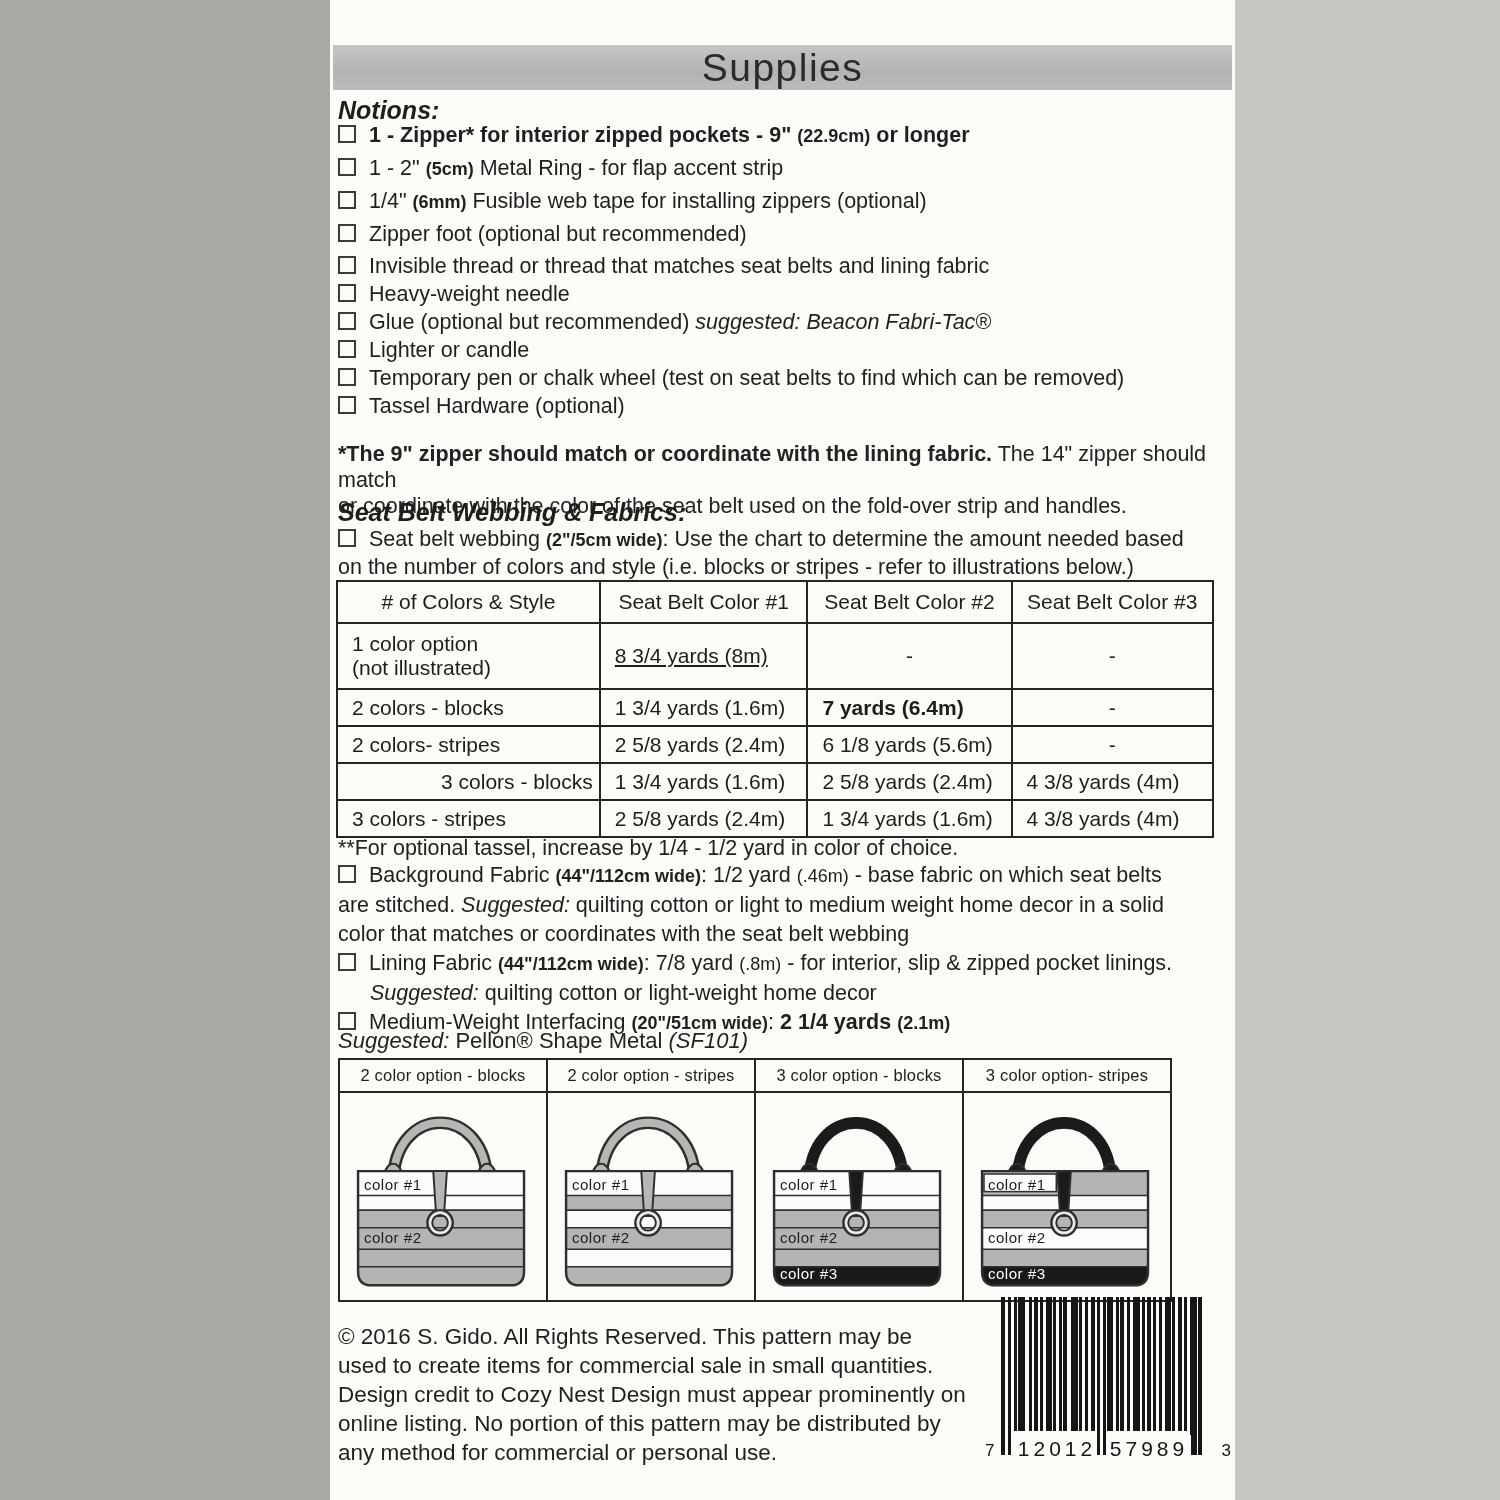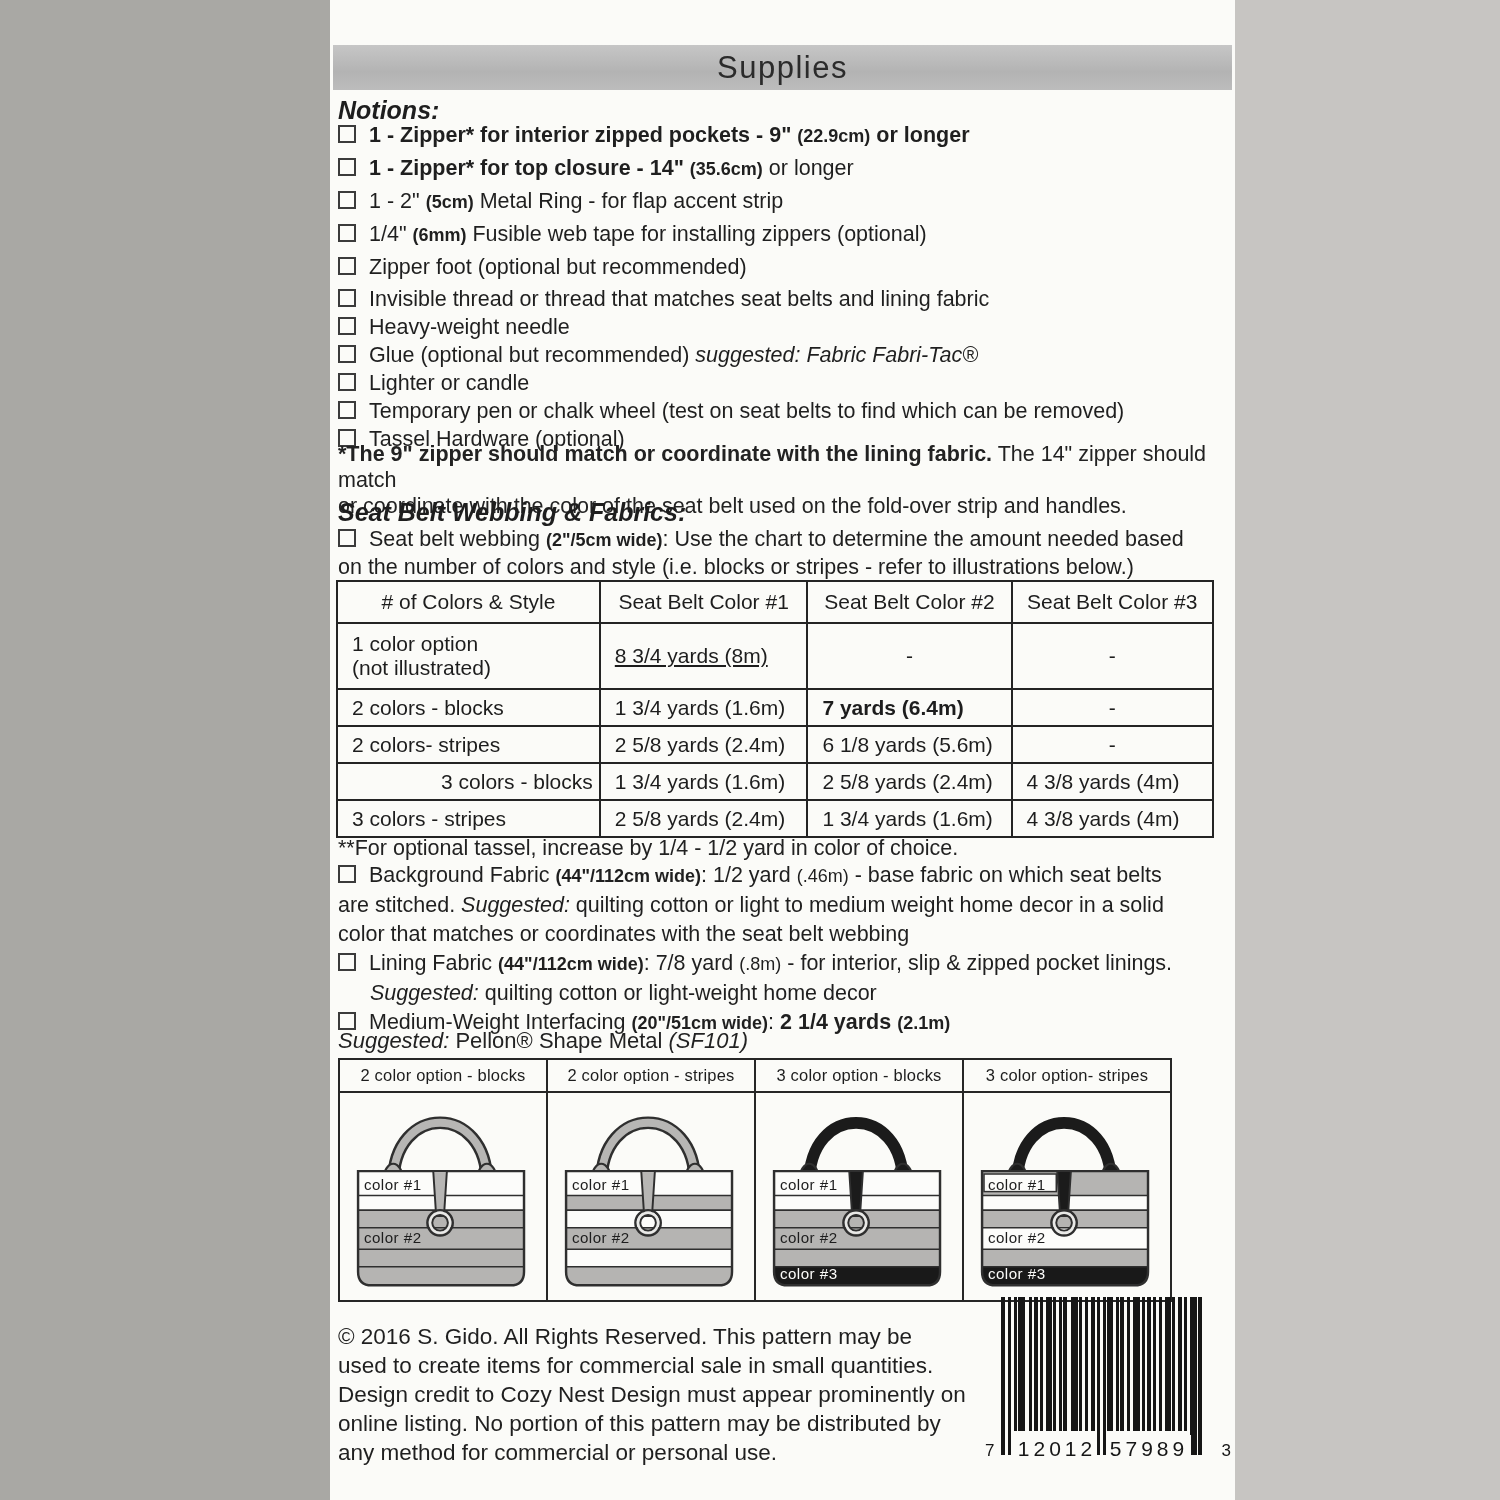--- a/index.html
+++ b/index.html
@@ -3,21 +3,21 @@
 <meta charset="utf-8">
 <style>
   html,body{margin:0;padding:0;width:1500px;height:1500px;overflow:hidden;
     font-family:"Liberation Sans","DejaVu Sans",sans-serif;color:#222;background:#c7c5c2;}
   .band-left{position:absolute;left:0;top:0;width:330px;height:1500px;background:#a9a8a4;}
   .band-right{position:absolute;left:1235px;top:0;width:265px;height:1500px;background:#c7c5c2;}
   .page{position:absolute;left:330px;top:0;width:905px;height:1500px;background:#fbfbf8;}
   .supplies-bar{position:absolute;left:3px;right:3px;top:45px;height:45px;
     background:linear-gradient(180deg,#c6c6c6,#b3b3b3 60%,#bcbcbc);
     display:flex;align-items:center;justify-content:center;}
-  .supplies-bar span{font-size:31px;letter-spacing:1.5px;color:#2b2b2b;}
+  .supplies-bar span{font-size:39px;letter-spacing:1.5px;color:#2b2b2b;}
   .sec-heading{position:absolute;left:8px;margin:0;font-size:25px;font-weight:bold;font-style:italic;color:#1e1e1e;}
   .body-text{font-size:21.5px;line-height:27px;color:#1f1f1f;}
   .cb{display:inline-block;width:14px;height:14px;border:2px solid #3b3b3b;background:#fbfbf8;
     vertical-align:-1px;margin-right:13px;}
   .seg-b{font-weight:bold}
   .seg-i{font-style:italic}
   .seg-sm{font-size:18px}
   .seg-ind{padding-left:32px}
   #notions-list{position:absolute;left:8px;top:124px;width:890px;}
   .check-item{font-size:21.5px;line-height:23px;color:#1f1f1f;}
@@ -58,27 +58,26 @@
 
 <div class="page">
 
   <div class="supplies-bar">
     <span>Supplies</span>
   </div>
 
   <h2 class="sec-heading" style="top:96px">Notions:</h2>
   <div id="notions-list">
       <div class="check-item gap-lg"><span class="cb"></span><span class=" seg-b">1 - Zipper* for interior zipped pockets - 9" </span><span class=" seg-b seg-sm">(22.9cm)</span><span class=" seg-b"> or longer</span></div>
-      <div class="check-item gap-lg"><span class="cb"></span><span class=" seg-b">1 - Zipper* for top closure - 14" </span><span class=" seg-b seg-sm">(35.6cm)</span><span class=""> or longer</span></div>
       <div class="check-item gap-lg"><span class="cb"></span><span class="">1 - 2" </span><span class=" seg-b seg-sm">(5cm)</span><span class=""> Metal Ring - for flap accent strip</span></div>
       <div class="check-item gap-lg"><span class="cb"></span><span class="">1/4" </span><span class=" seg-b seg-sm">(6mm)</span><span class=""> Fusible web tape for installing zippers (optional)</span></div>
       <div class="check-item gap-lg"><span class="cb"></span><span class="">Zipper foot (optional but recommended)</span></div>
       <div class="check-item gap-sm"><span class="cb"></span><span class="">Invisible thread or thread that matches seat belts and lining fabric</span></div>
       <div class="check-item gap-sm"><span class="cb"></span><span class="">Heavy-weight needle</span></div>
-      <div class="check-item gap-sm"><span class="cb"></span><span class="">Glue (optional but recommended) </span><span class=" seg-i">suggested: Fabric Fabri-Tac®</span></div>
+      <div class="check-item gap-sm"><span class="cb"></span><span class="">Glue (optional but recommended) </span><span class=" seg-i">suggested: Beacon Fabri-Tac®</span></div>
       <div class="check-item gap-sm"><span class="cb"></span><span class="">Lighter or candle</span></div>
       <div class="check-item gap-sm"><span class="cb"></span><span class="">Temporary pen or chalk wheel (test on seat belts to find which can be removed)</span></div>
       <div class="check-item gap-sm"><span class="cb"></span><span class="">Tassel Hardware (optional)</span></div>
     </div>
   <p id="zipper-footnote"><span class=" seg-b">*The 9" zipper should match or coordinate with the lining fabric.</span><span class=""> The 14" zipper should match</span><br><span class="">or coordinate with the color of the seat belt used on the fold-over strip and handles.</span></p>
 
   <h2 class="sec-heading" id="webbing-heading">Seat Belt Webbing &amp; Fabrics:</h2>
   <p id="webbing-intro" class="body-text"><span class="cb"></span><span class="">Seat belt webbing </span><span class=" seg-b seg-sm">(2"/5cm wide)</span><span class="">: Use the chart to determine the amount needed based</span><br><span class="">on the number of colors and style (i.e. blocks or stripes - refer to illustrations below.)</span></p>
 
   <table id="supply-table">

